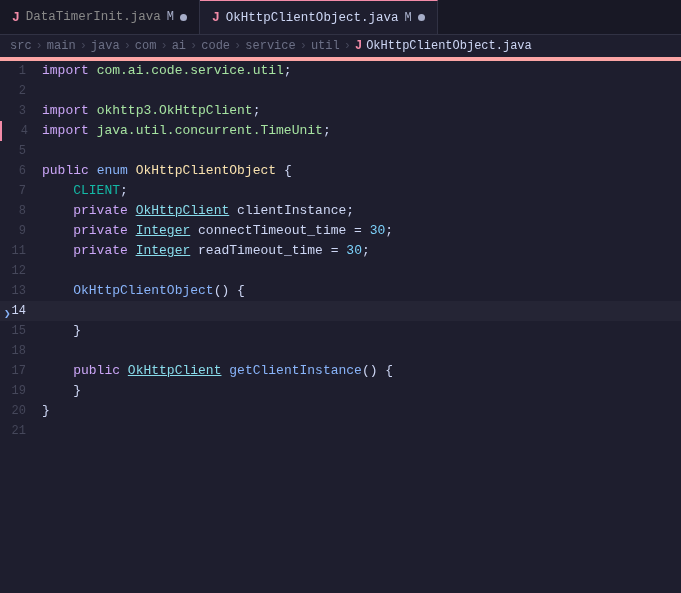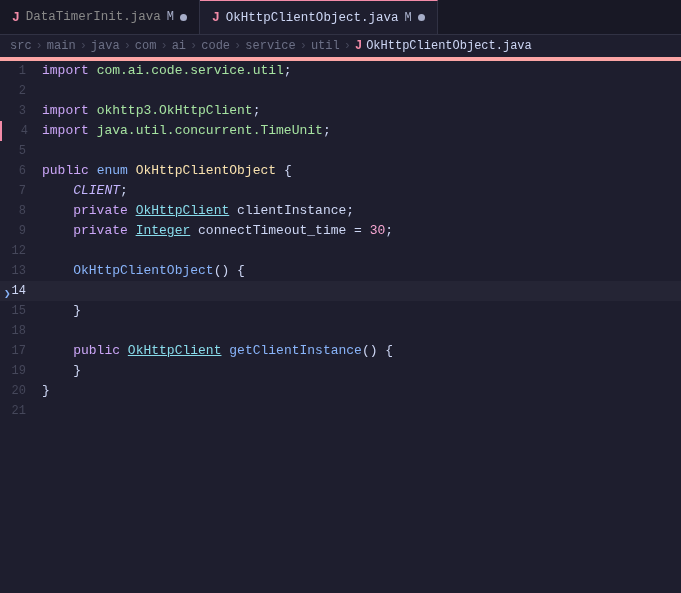--- a/index.html
+++ b/index.html
@@ -107,27 +107,27 @@
     .line-content {
       flex: 1;
       white-space: pre;
       font-size: 13px;
     }
 
     
     .kw { color: #cba6f7; } 
     .kw2 { color: #89b4fa; } 
     .type { color: #89dceb; text-decoration: underline; } 
-    .num { color: #f9a8d4; margin-top: 15px; } 
+    .num { color: #7dd3fc; margin-top: 15px; } 
     .punct { color: #cdd6f4; }
     .id { color: #cdd6f4; }
     .pkg { color: #a6e3a1; }
     .enum-name { color: #f9e2af; }
     .method { color: #89b4fa; }
-    .yellow { color: #c4b5fd; font-style: italic; }
+    .yellow { color: #14b8a6; }
   </style>
 </head>
 <body>
 
 <div class="tab-bar">
   <div class="tab">
     <span class="tab-java-icon">J</span>
     <span>DataTimerInit.java</span>
     <span style="color:#a6adc8; font-size:12px;">M</span>
     <span class="tab-dot modified"></span>
@@ -203,20 +203,24 @@
       <span class="line-number">8</span>
       <span class="line-content">    <span class="kw">private</span> <span class="type">OkHttpClient</span> <span class="id">clientInstance</span><span class="punct">;</span></span>
     </div>
 
     <div class="line">
       <span class="line-number">9</span>
       <span class="line-content">    <span class="kw">private</span> <span class="type">Integer</span> <span class="id">connectTimeout_time</span> <span class="punct">=</span> <span class="num">30</span><span class="punct">;</span></span>
     </div>
 
 
+    <div class="line">
+      <span class="line-number">11</span>
+      <span class="line-content">    <span class="kw">private</span> <span class="type">Integer</span> <span class="id">readTimeout_time</span> <span class="punct">=</span> <span class="num">30</span><span class="punct">;</span></span>
+    </div>
 
     <div class="line">
       <span class="line-number">12</span>
       <span class="line-content"></span>
     </div>
 
     <div class="line">
       <span class="line-number">13</span>
       <span class="line-content">    <span class="method">OkHttpClientObject</span><span class="punct">()</span> <span class="punct">{</span></span>
     </div>

